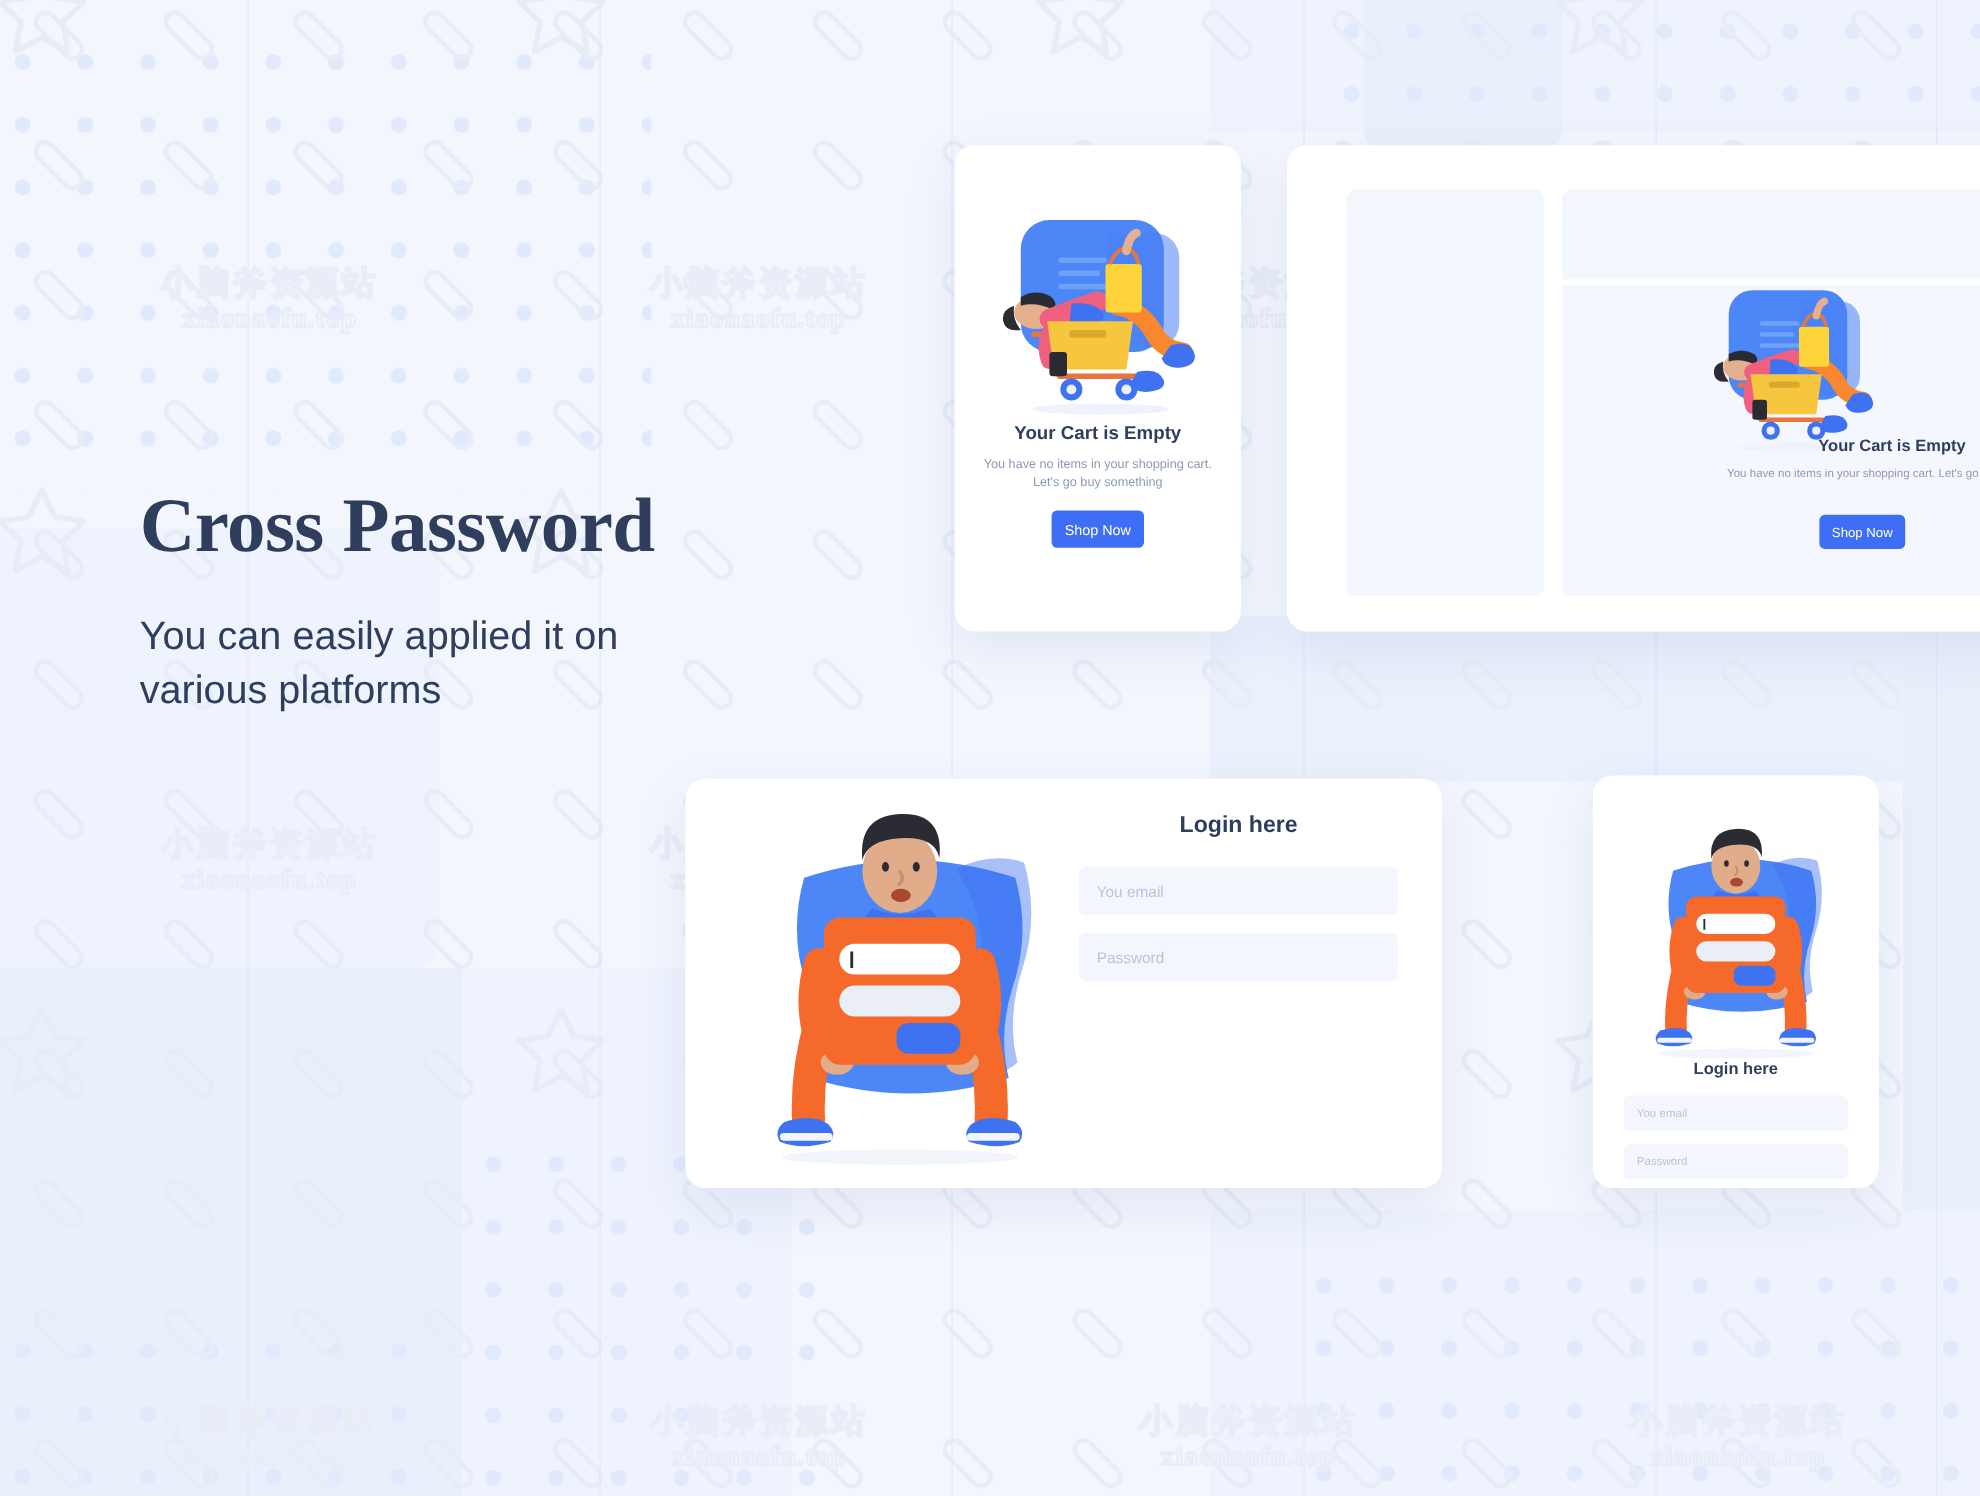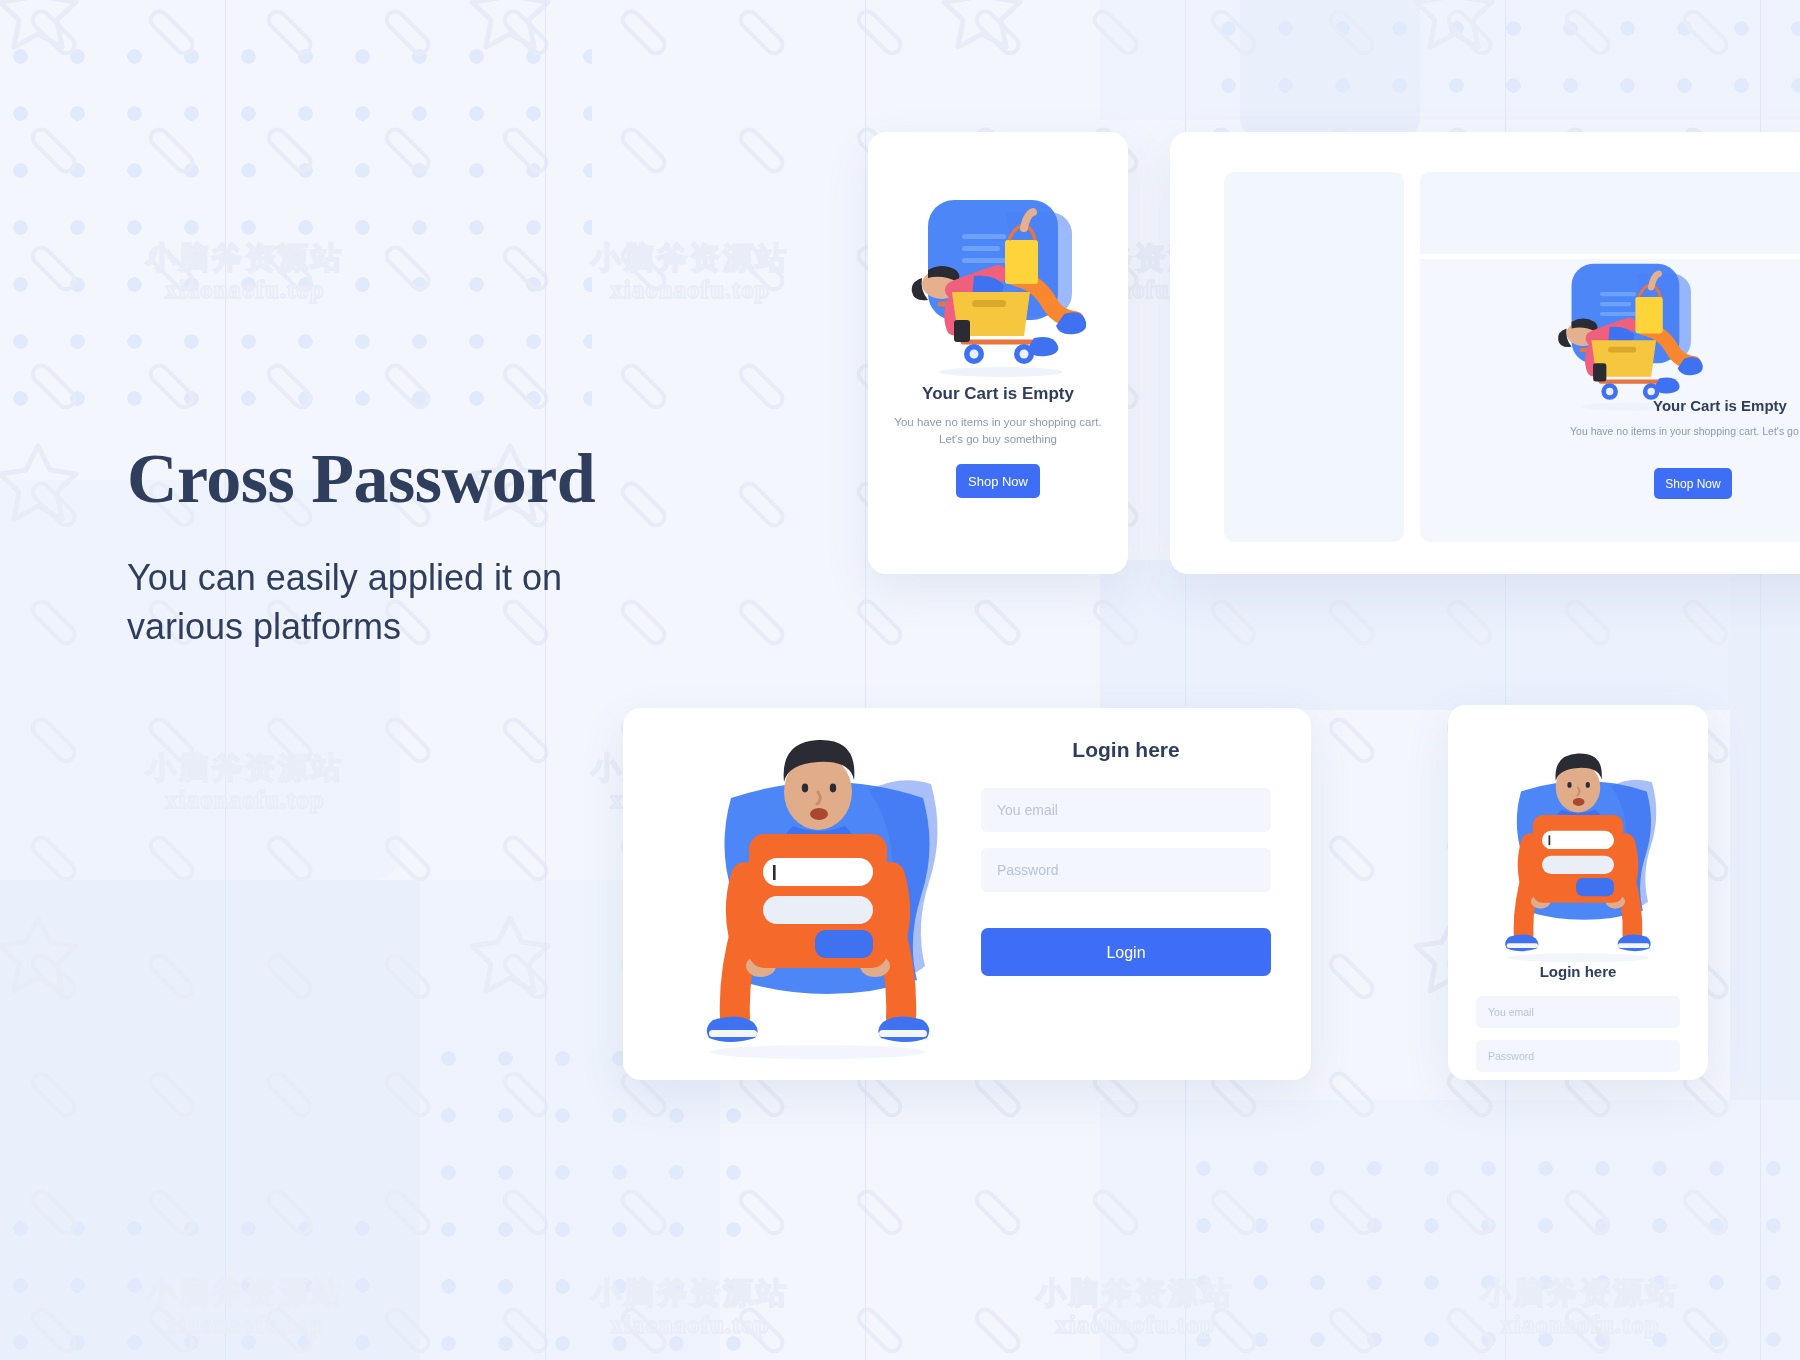--- a/index.html
+++ b/index.html
@@ -348,21 +348,20 @@
       <rect x="100" y="135" width="2.6" height="15" fill="#2b2b33"></rect>
       <rect x="90" y="166" width="110" height="28" rx="14" fill="#e9eef7"></rect>
       <rect x="142" y="200" width="58" height="28" rx="11" fill="#3f72f0"></rect>
       <ellipse cx="145" cy="322" rx="108" ry="7" fill="#f2f5fb"></ellipse>
     </svg>
   </div>
   <div class="form">
     <div class="login-title">Login here</div>
     <input class="field" type="email" placeholder="You email" style="">
     <input class="field" type="password" placeholder="Password" style="">
-    <button class="btn">Login</button>
   </div>
 </div>
 
 <div class="card" id="login-phone">
   <div class="ill">
     <svg viewBox="0 0 290 330">
       <path d="M58 68 q-14 50 2 98 q14 44 4 84 q44 14 90 14 q46 0 90 -14 q-10 -40 4 -84 q16 -48 2 -98 q-48 -16 -96 -16 q-48 0 -96 16z" fill="#4d87f7"></path>
       <path d="M196 60 q30 46 22 102 q-6 46 12 86 q16 -6 22 -12 q-10 -40 4 -84 q16 -48 2 -98 q-30 -10 -62 6z" fill="#3f72f0" opacity=".45"></path>
       <path d="M74 196 q-14 48 -12 92" stroke="#f5692a" stroke-width="30" fill="none" stroke-linecap="round"></path>
       <path d="M216 196 q14 48 12 92" stroke="#f5692a" stroke-width="30" fill="none" stroke-linecap="round"></path>

